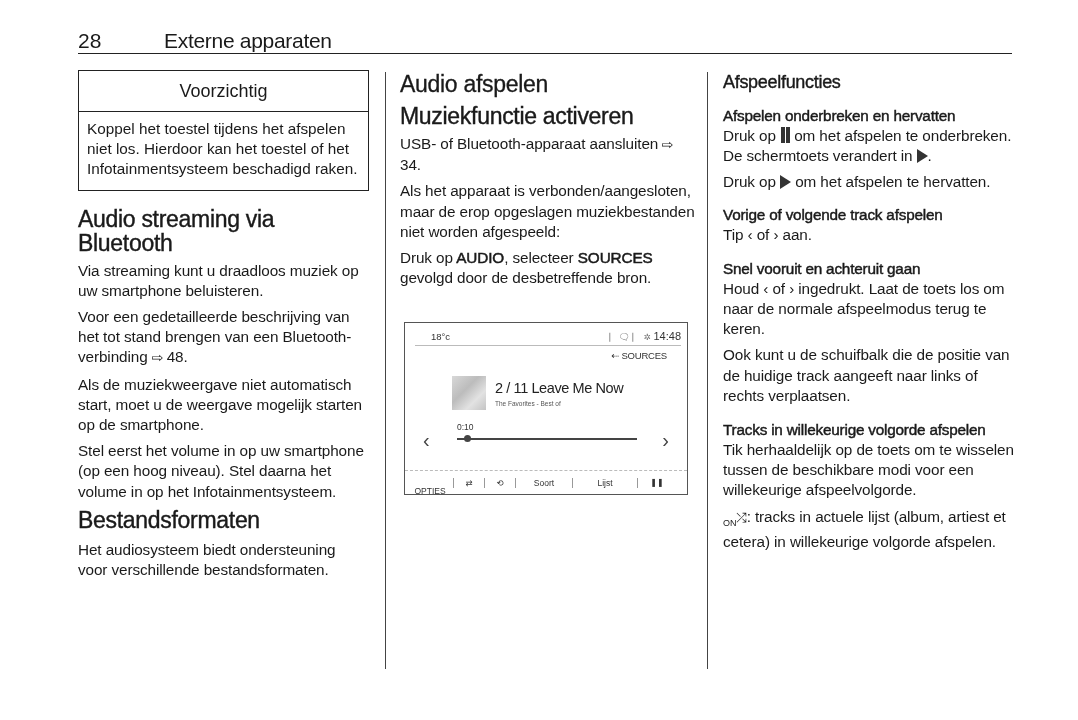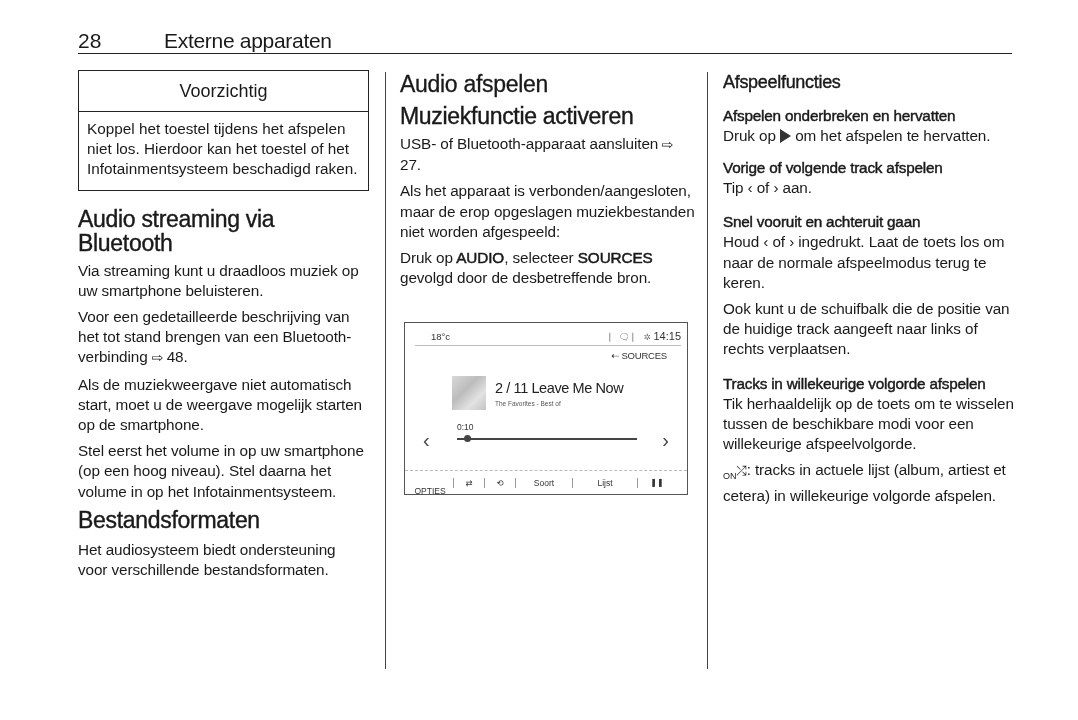--- a/index.html
+++ b/index.html
@@ -74,33 +74,33 @@
   <div class="h2" style="margin-bottom:8px;">Bestandsformaten</div>
   <p class="p">Het audiosysteem biedt ondersteuning voor verschillende bestandsformaten.</p>
 </div>
 
 <div class="col col2">
   <div class="h1">Audio afspelen</div>
   <div class="h2">Muziekfunctie activeren</div>
   <p class="p">
     <span>USB- of Bluetooth-apparaat aansluiten</span>
     <span class="ref">⇨</span>
-    <span>27.</span>
+    <span>34.</span>
   </p>
   <p class="p">Als het apparaat is verbonden/aangesloten, maar de erop opgeslagen muziekbestanden niet worden afgespeeld:</p>
   <p class="p">
     <span>Druk op </span><span class="kw">AUDIO</span><span>, selecteer </span><span class="kw">SOURCES</span><span> gevolgd door de desbetreffende bron.</span>
   </p>
 
   <div class="screen">
     <div class="scr-top">
       <span class="temp">18°c</span>
       <span class="topright">
         <span style="font-size:9px;color:#666;">⎸🗨 ⎸ ✲</span>
-        <span>14:15</span>
+        <span>14:48</span>
       </span>
     </div>
     <div class="sources">⇠ SOURCES</div>
     <div class="art"></div>
     <div class="track-title">2 / 11 Leave Me Now</div>
     <div class="track-sub">The Favorites - Best of</div>
     <div class="time">0:10</div>
     <div class="chev l">‹</div>
     <div class="chev r">›</div>
     <div class="progress">
@@ -119,20 +119,23 @@
       <span class="sep"></span>
       <span class="btn" style="width:30px;font-size:8px;">❚❚</span>
     </div>
   </div>
 </div>
 
 <div class="col col3">
   <div class="h2" style="font-size:18px;margin-bottom:12px;">Afspeelfuncties</div>
 
   <div class="h3">Afspelen onderbreken en hervatten</div>
+  <p class="p">
+    <span>Druk op </span><span class="glyph-pause"></span><span> om het afspelen te onderbreken. De schermtoets verandert in </span><span class="glyph-play"></span><span>.</span>
+  </p>
   <p class="p" style="margin-bottom:12px;">
     <span>Druk op </span><span class="glyph-play"></span><span> om het afspelen te hervatten.</span>
   </p>
 
   <div class="h3">Vorige of volgende track afspelen</div>
   <p class="p" style="margin-bottom:14px;">Tip ‹ of › aan.</p>
 
   <div class="h3">Snel vooruit en achteruit gaan</div>
   <p class="p">Houd ‹ of › ingedrukt. Laat de toets los om naar de normale afspeelmodus terug te keren.</p>
   <p class="p" style="margin-bottom:14px;">Ook kunt u de schuifbalk die de positie van de huidige track aangeeft naar links of rechts verplaatsen.</p>

